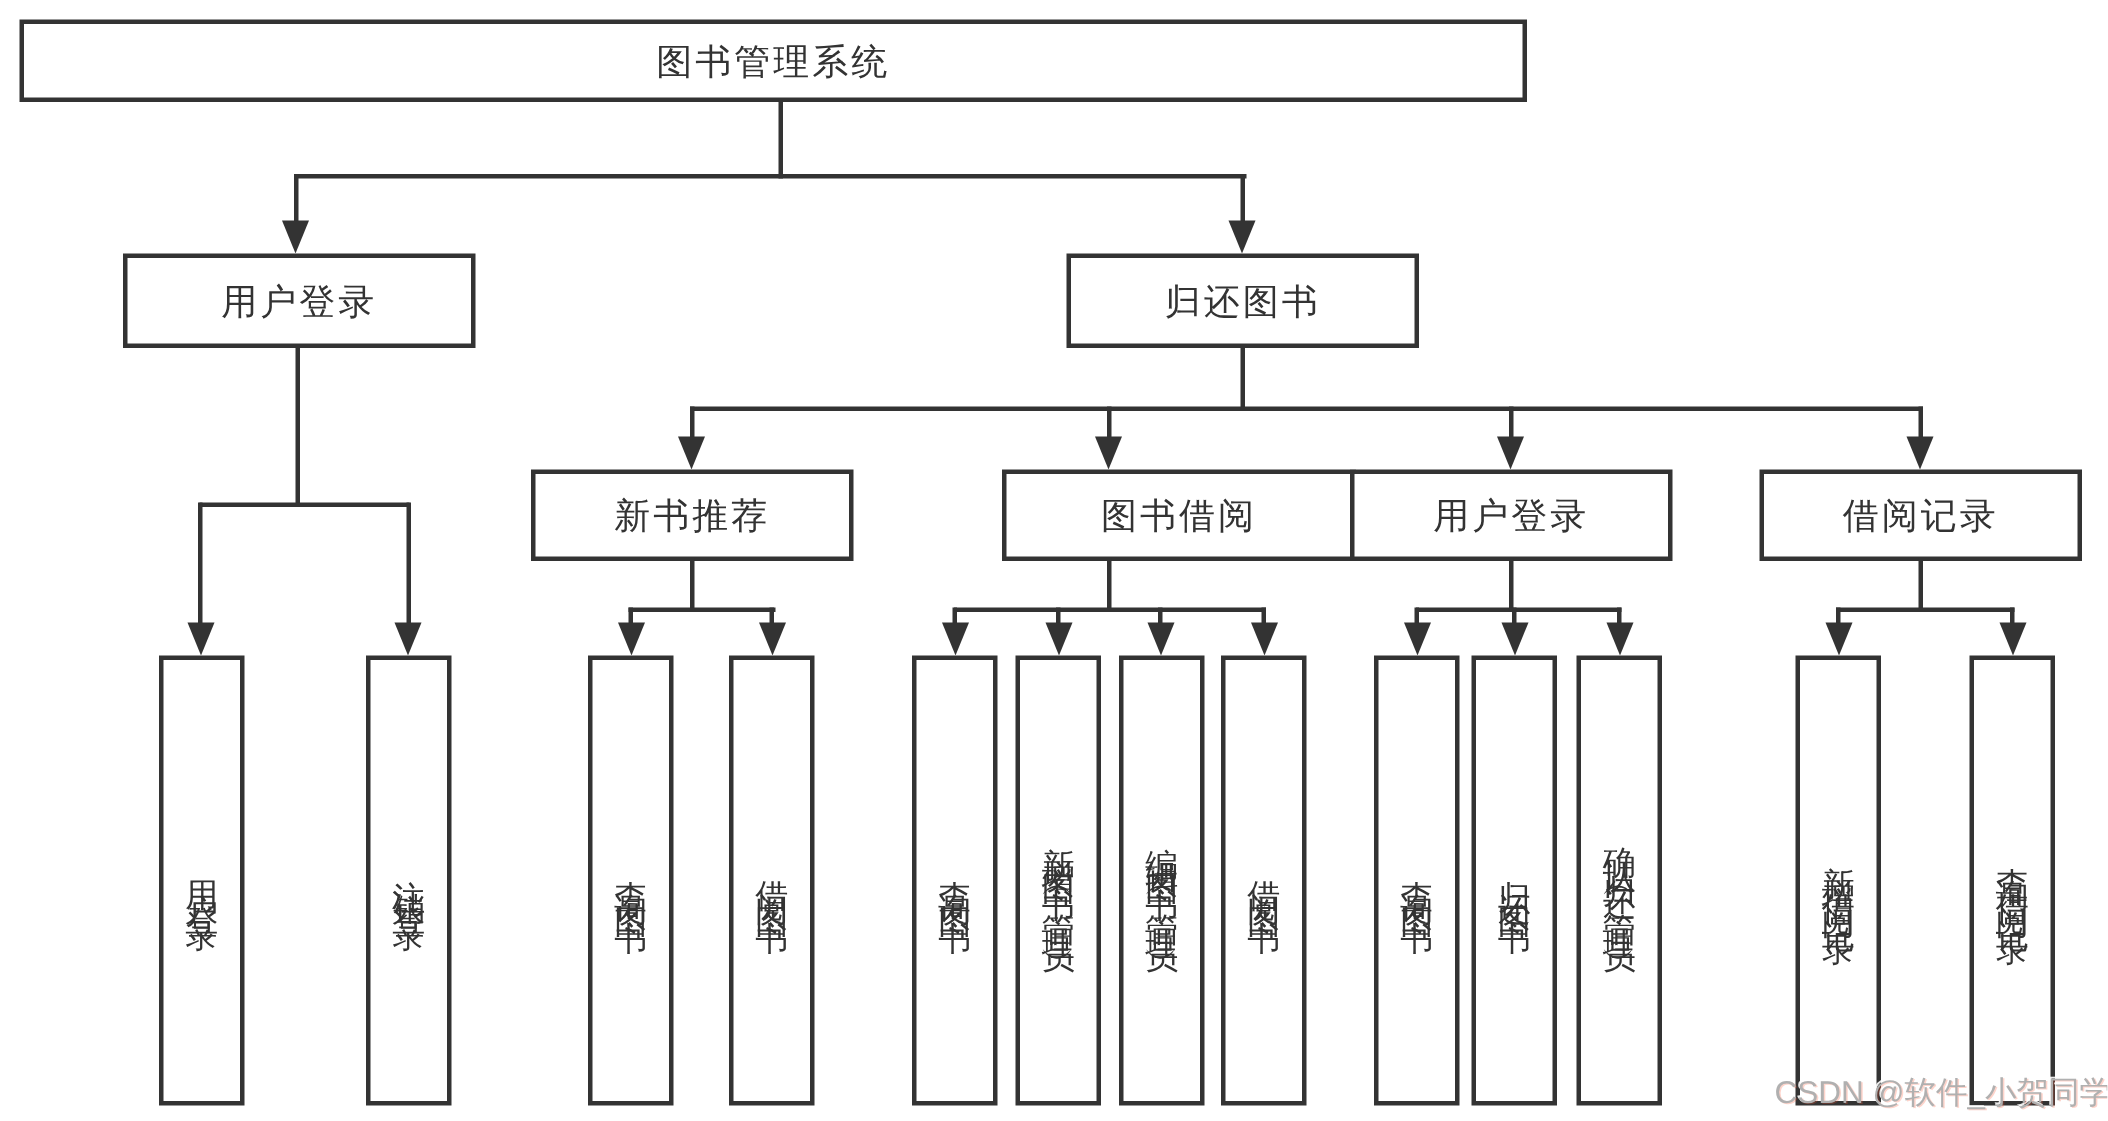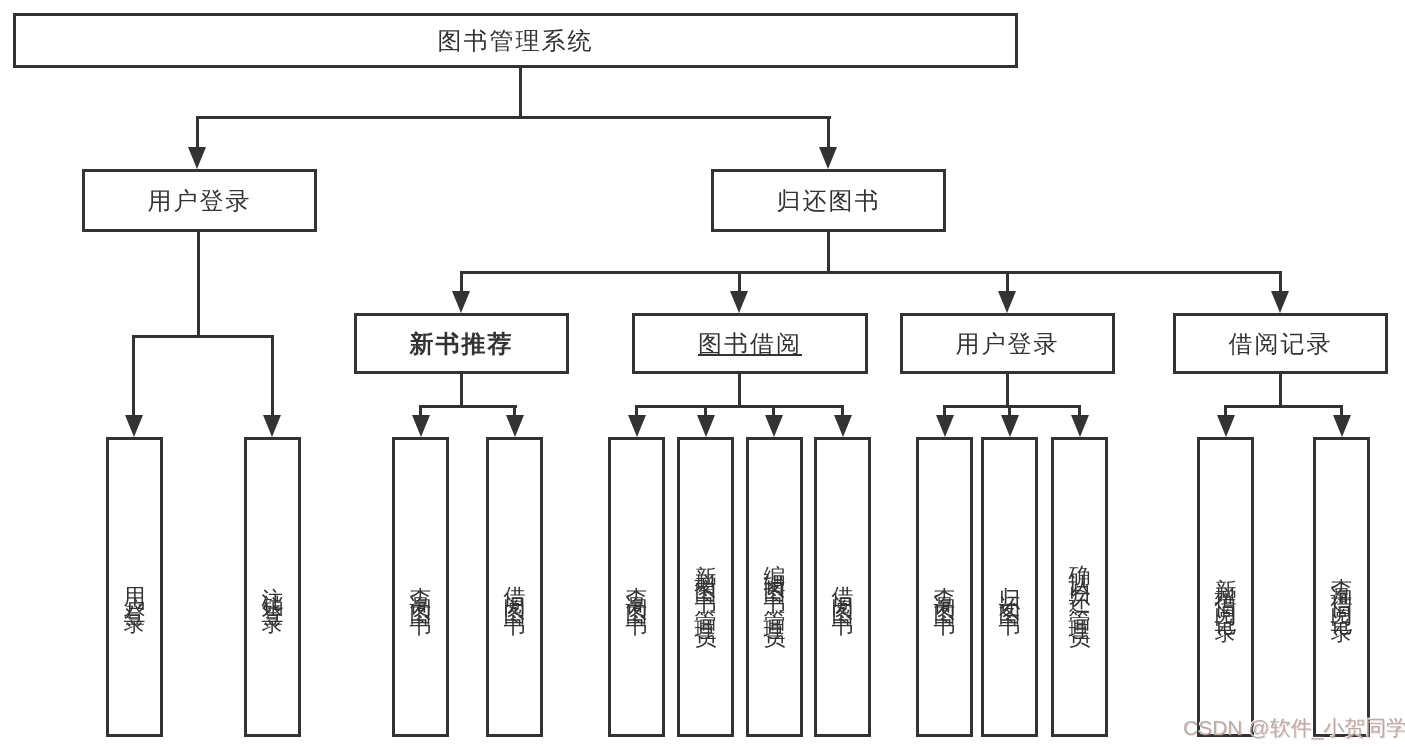--- a/index.html
+++ b/index.html
@@ -80,24 +80,24 @@
   <div class="hl" style="left:460px;top:271px;width:822px;"></div>
   <div class="vl" style="left:460px;top:271px;height:22px;"></div>
   <div class="arr" style="left:452px;top:291px;"></div>
   <div class="vl" style="left:738px;top:271px;height:22px;"></div>
   <div class="arr" style="left:730px;top:291px;"></div>
   <div class="vl" style="left:1006px;top:271px;height:22px;"></div>
   <div class="arr" style="left:998px;top:291px;"></div>
   <div class="vl" style="left:1279px;top:271px;height:22px;"></div>
   <div class="arr" style="left:1271px;top:291px;"></div>
 
-  <div class="box hnode" style="left:354px;top:313px;width:215px;height:61px;font-weight:bold;">
+  <div class="box hnode" style="left:354px;top:313px;width:215px;height:61px;">
     <span>新书推荐</span>
   </div>
-  <div class="box hnode" style="left:632px;top:313px;width:236px;height:61px;text-decoration:underline;">
+  <div class="box hnode" style="left:668px;top:313px;width:236px;height:61px;">
     <span>图书借阅</span>
   </div>
   <div class="box hnode" style="left:900px;top:313px;width:215px;height:61px;">
     <span>用户登录</span>
   </div>
   <div class="box hnode" style="left:1173px;top:313px;width:215px;height:61px;">
     <span>借阅记录</span>
   </div>
 
   <div class="vl" style="left:460px;top:372px;height:36px;"></div>

